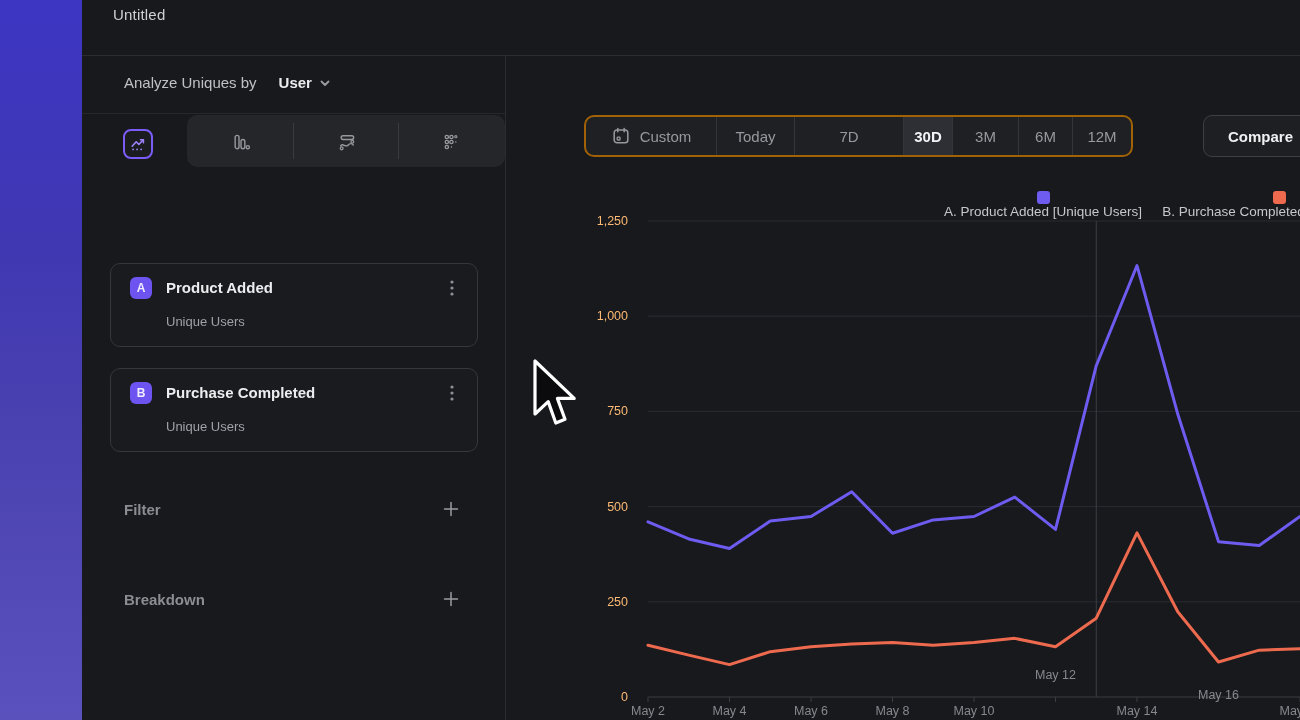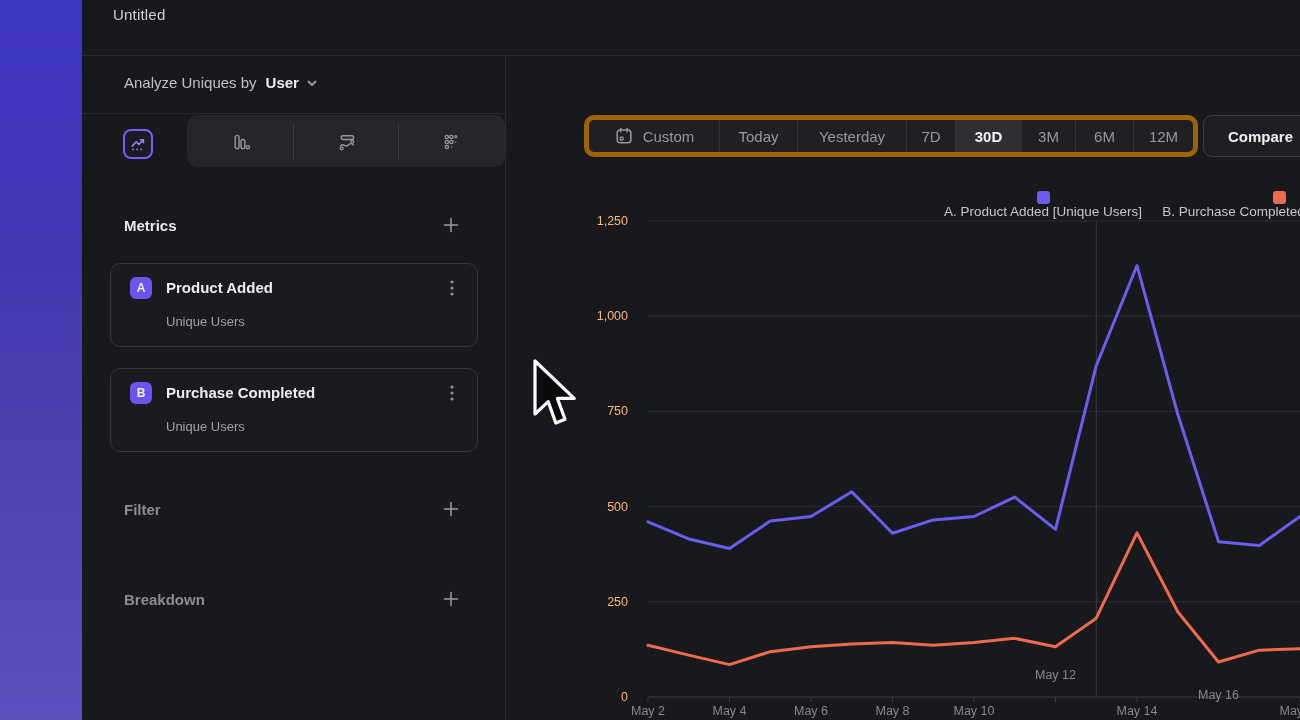--- a/index.html
+++ b/index.html
@@ -12,21 +12,21 @@
   #gradient-strip{left:0;top:0;width:82px;height:720px;
     background:linear-gradient(180deg,#3d36c3 0%,#4038b2 35%,#4a42b0 60%,#5a51bd 100%);}
 
   
   #window-title{left:113px;top:6px;font-size:15px;color:#d0d1d4;letter-spacing:.2px;}
   .h-divider{left:82px;top:55px;width:1218px;height:1px;background:#2a2c31;}
   .v-divider{left:505px;top:56px;width:1px;height:664px;background:#2a2c31;}
 
   
   #analyze-row{left:124px;top:74px;font-size:15px;color:#c0c1c5;display:flex;align-items:center;gap:6px;}
-  #analyze-value{color:#ececee;font-weight:700;margin-left:3px;}
+  #analyze-value{color:#ececee;font-weight:700;margin-left:16px;}
   .panel-divider{left:82px;top:113px;width:423px;height:1px;background:#26282c;}
 
   #tab-group-bg{left:187px;top:115px;width:318px;height:52px;background:#242629;border-radius:10px;}
   .tab-sep{top:123px;width:1px;height:36px;background:#393b3f;}
   #chart-tab-line{left:123px;top:129px;width:26px;height:26px;border:2px solid #7c5cf7;
      border-radius:8px;display:flex;align-items:center;justify-content:center;background:#1a1c20;}
   .tab-icon{width:20px;height:20px;display:flex;align-items:center;justify-content:center;}
   #chart-tab-bar{left:228px;top:129px;}
   #chart-tab-flow{left:334px;top:129px;}
   #chart-tab-grid{left:438px;top:129px;}
@@ -47,21 +47,21 @@
      display:flex;align-items:center;justify-content:center;}
   .metric-name{position:absolute;left:55px;top:15px;font-size:15px;font-weight:600;color:#ecedee;}
   .metric-measure{position:absolute;left:55px;top:50px;font-size:13px;color:#9fa1a6;}
   .kebab{position:absolute;right:18px;top:14px;width:14px;height:20px;cursor:pointer;}
 
   #filter-row{top:500px;}
   #breakdown-row{top:590px;}
 
   
   #range-group{left:584px;top:115px;height:42px;display:flex;align-items:stretch;
-     border:5px solid #a16207;border-radius:10px;background:#1e2023;box-sizing:border-box;overflow:hidden;}
+     border:2px solid #a16207;border-radius:10px;background:#1e2023;box-sizing:border-box;overflow:hidden;}
   .range-seg{display:flex;align-items:center;justify-content:center;gap:9px;
      font-size:15px;color:#98999e;border-right:1px solid #33353a;box-sizing:border-box;cursor:pointer;}
   .range-seg:last-child{border-right:none;}
   .range-seg:nth-child(1){width:131px;}
   .range-seg:nth-child(2){width:78px;}
   .range-seg:nth-child(3){width:109px;}
   .range-seg:nth-child(4){width:49px;}
   .range-seg:nth-child(5){width:66px;}
   .range-seg:nth-child(6){width:54px;}
   .range-seg:nth-child(7){width:58px;}
@@ -152,28 +152,20 @@
         <circle cx="17.8" cy="5.6" r="1.3" fill="none" stroke-width="1.3"></circle>
         <circle cx="7" cy="12" r="2" fill="none" stroke-width="1.6"></circle>
         <circle cx="12.5" cy="12" r="2" fill="none" stroke-width="1.6"></circle>
         <circle cx="17.8" cy="12" r="0.9" stroke="none"></circle>
         <circle cx="7" cy="18" r="2" fill="none" stroke-width="1.6"></circle>
         <circle cx="12.5" cy="18" r="0.9" stroke="none"></circle>
       </svg>
     </span>
   </div>
 
-  <div id="metrics-row" class="abs section-row">
-    <span class="section-title">Metrics</span>
-    <span class="plus-btn">
-      <svg width="18" height="18" viewBox="0 0 18 18">
-          <path d="M9 2.5 V15.5 M2.5 9 H15.5" stroke="#9b9ca1" stroke-width="1.5" stroke-linecap="round"></path>
-        </svg>
-    </span>
-  </div>
 
   <div id="metric-card-a" class="abs metric-card">
     <span class="metric-badge">A</span>
     <span class="metric-name">Product Added</span>
     <span class="metric-measure">Unique Users</span>
     <span class="kebab">
       <svg width="14" height="20" viewBox="0 0 14 20">
           <circle cx="7" cy="4" r="1.6" fill="#8f9095"></circle>
           <circle cx="7" cy="10" r="1.6" fill="#8f9095"></circle>
           <circle cx="7" cy="16" r="1.6" fill="#8f9095"></circle>
@@ -217,23 +209,20 @@
         <svg width="20" height="20" viewBox="0 0 22 22">
           <rect x="3.5" y="4.5" width="15" height="14" rx="3" fill="none" stroke="#97989d" stroke-width="1.7"></rect>
           <path d="M7.5 2.8 V6.2 M14.5 2.8 V6.2" stroke="#97989d" stroke-width="1.7" stroke-linecap="round"></path>
           <rect x="6.8" y="12.2" width="3.2" height="3.2" rx="0.8" fill="none" stroke="#97989d" stroke-width="1.4"></rect>
         </svg>
       </span>
       <span>Custom</span>
     </div>
     <div class="range-seg">
         <span>Today</span>
-      </div>
-    <div class="range-seg">
-        <span>Yesterday</span>
       </div>
     <div class="range-seg">
         <span>7D</span>
       </div>
     <div class="range-seg selected">
         <span>30D</span>
       </div>
     <div class="range-seg">
         <span>3M</span>
       </div>

